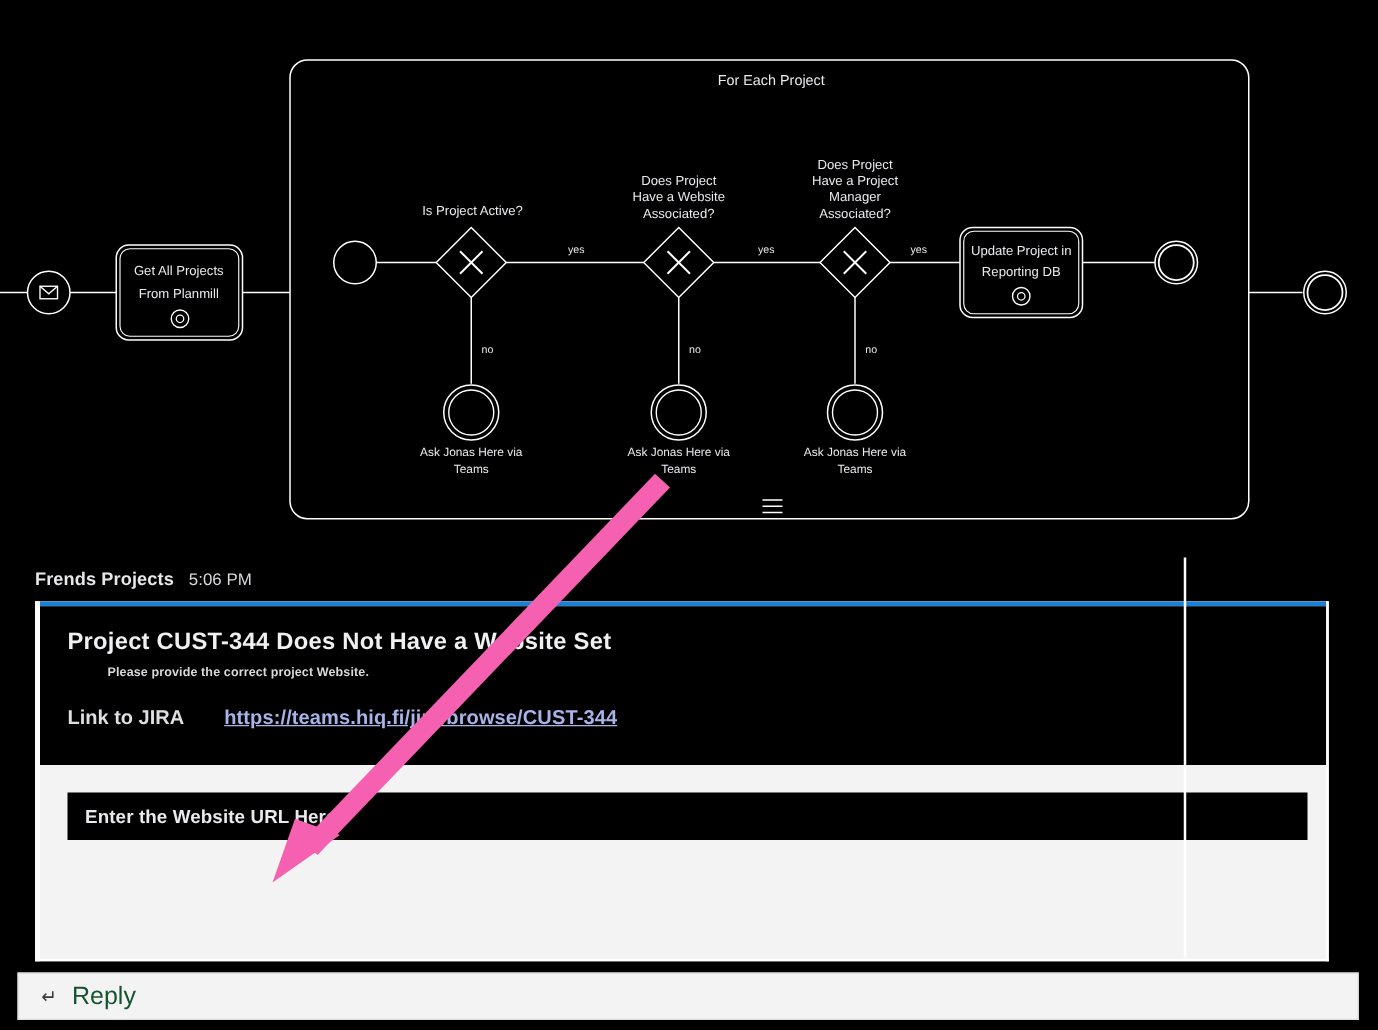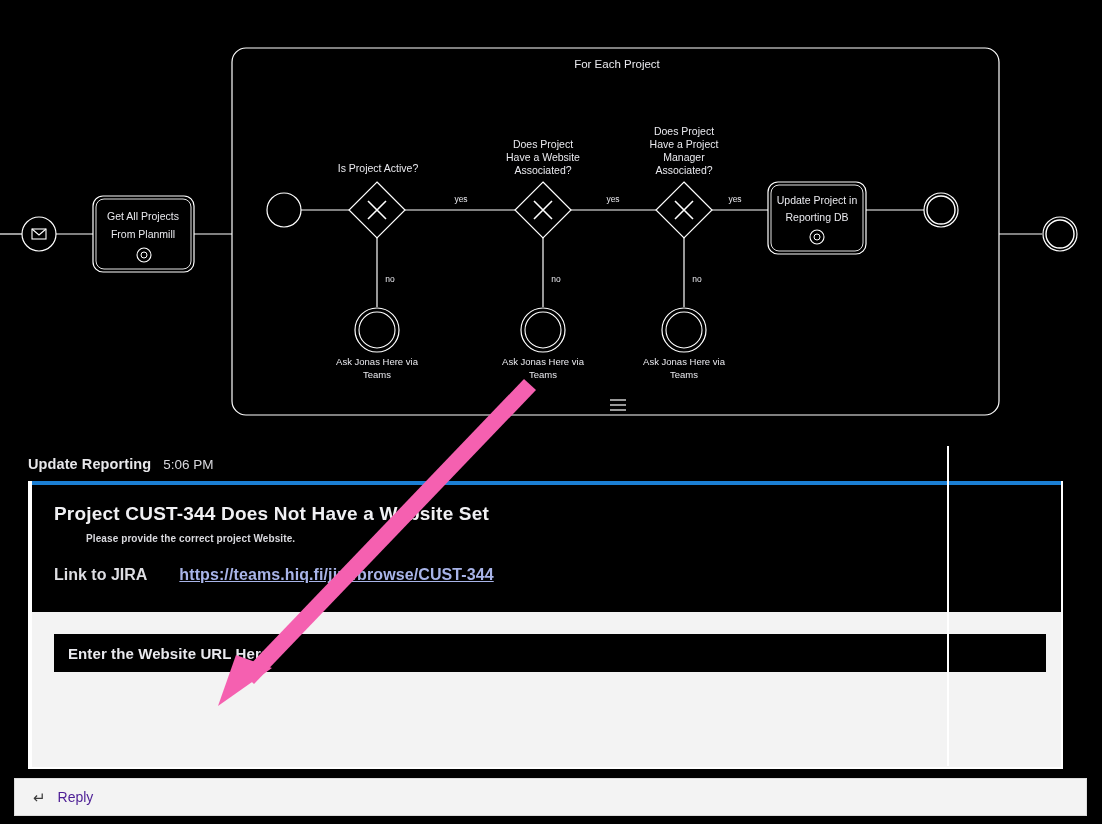--- a/index.html
+++ b/index.html
@@ -73,21 +73,21 @@
     cursor: pointer; letter-spacing: .2px;
   }
 
   .reply-bar {
     position: absolute; left: 14px; top: 340px;
     width: 1073px; height: 38px;
     background: #f3f3f3; border: 1px solid #dcdcdc;
     display: flex; align-items: center; padding-left: 18px; gap: 12px;
   }
   .reply-icon { color: #3b3b3b; font-size: 15px; line-height: 1; }
-  .reply-label { color: #4c1d95; font-size: 14px; }
+  .reply-label { color: #14532d; font-size: 20px; }
 
   .scroll-line {
     position: absolute; right: 12px; top: 446px;
     width: 2px; height: 320px; background: #ffffff;
   }
 
   
   .arrow-layer { position: absolute; left: 0; top: 0; width: 1102px; height: 824px; pointer-events: none; }
 </style>
 </head>
@@ -218,21 +218,21 @@
 
         <text x="684" y="365" font-size="9.5">Ask Jonas Here via</text>
         <text x="684" y="378" font-size="9.5">Teams</text>
       </g>
     </svg>
   </div>
 
   <div class="msg-area">
 
     <div class="msg-header">
-      <span class="msg-sender">Update Reporting</span>
+      <span class="msg-sender">Frends Projects</span>
       <span class="msg-time">5:06 PM</span>
     </div>
 
     <div class="card">
       <div class="card-accent"></div>
 
       <div class="card-dark">
         <div class="card-title">Project CUST-344 Does Not Have a Website Set</div>
         <div class="card-sub">Please provide the correct project Website.</div>
         <div class="card-linkrow">

